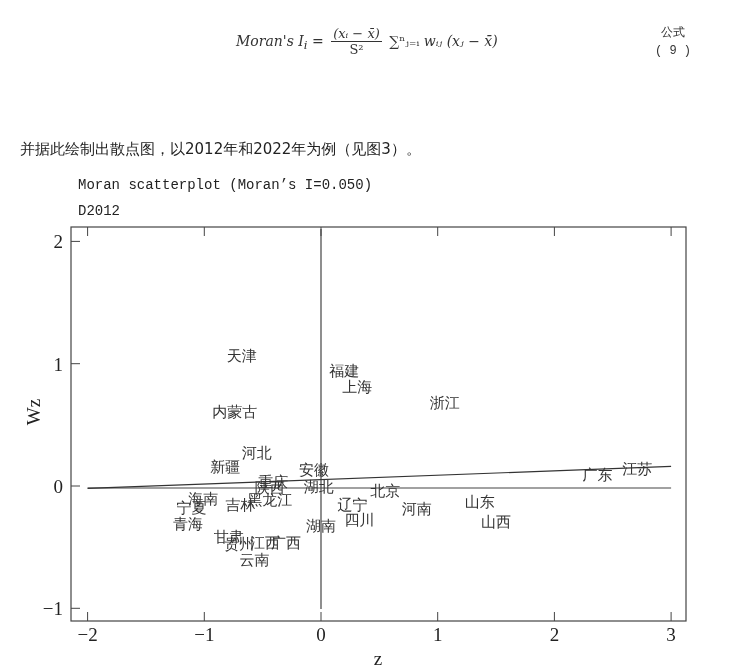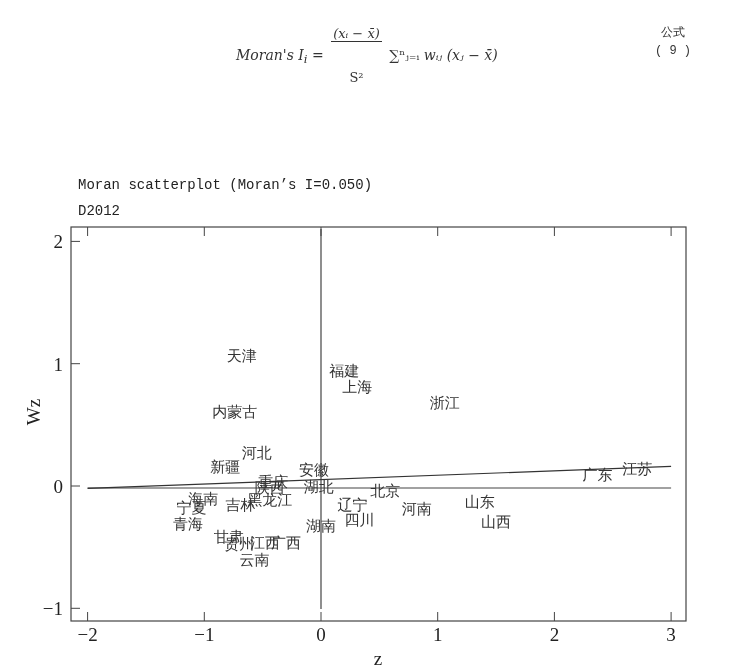--- a/index.html
+++ b/index.html
@@ -1,21 +1,21 @@
 <!DOCTYPE html>
 <html><head>
 <meta charset="utf-8">
 <style>
   html, body { margin:0; padding:0; background:#ffffff; }
   body { width:731px; height:669px; position:relative; overflow:hidden; color:#222; }
   .formula-row { position:absolute; top:20px; left:0; width:731px; height:50px; }
   .formula { position:absolute; left:236px; top:6px; font-family:"DejaVu Serif", serif; font-style:italic; font-size:14px; color:#333; white-space:nowrap; }
   .formula .frac { display:inline-block; vertical-align:middle; text-align:center; margin:0 3px; }
   .formula .frac .num { display:block; border-bottom:1px solid #333; padding:0 2px; font-size:13px; }
-  .formula .frac .den { display:block; font-size:13px; font-style:normal;margin-top:28px; }
+  .formula .frac .den { display:block; font-size:13px; font-style:normal; }
   .formula-label { position:absolute; right:40px; top:4px; font-family:Liberation Mono, monospace; font-size:12px; color:#333; text-align:center; line-height:18px; }
   .para { position:absolute; left:20px; top:106px; width:700px; font-family:"DejaVu Sans", sans-serif; font-size:15px; line-height:29px; color:#222; }
   .para .indent { display:inline-block; width:30px; }
   .chart-title { position:absolute; left:78px; top:172px; font-family:Liberation Mono, monospace; font-size:14px; color:#222; line-height:26px; }
   svg.chart { position:absolute; left:0; top:0; }
   svg text { font-family:"Liberation Serif", serif; }
 </style>
 </head>
 <body>
 
@@ -31,20 +31,21 @@
     <span>wᵢⱼ (xⱼ − x̄)</span>
   </div>
   <div class="formula-label">
     <div>公式</div>
     <div>( 9 )</div>
   </div>
 </div>
 
 <div class="para">
   <span class="indent"></span><br>
+  <span>并据此绘制出散点图，以2012年和2022年为例（见图3）。</span>
 </div>
 
 <div class="chart-title">
   <div>Moran scatterplot (Moran’s I=0.050)</div>
   <div>D2012</div>
 </div>
 
 <svg class="chart" id="chart" width="731" height="669">
     <rect x="71" y="227" width="615" height="394" fill="none" stroke="#444" stroke-width="1.2"></rect>
     <line x1="87.6" x2="87.6" y1="621" y2="612" stroke="#444" stroke-width="1"></line>

